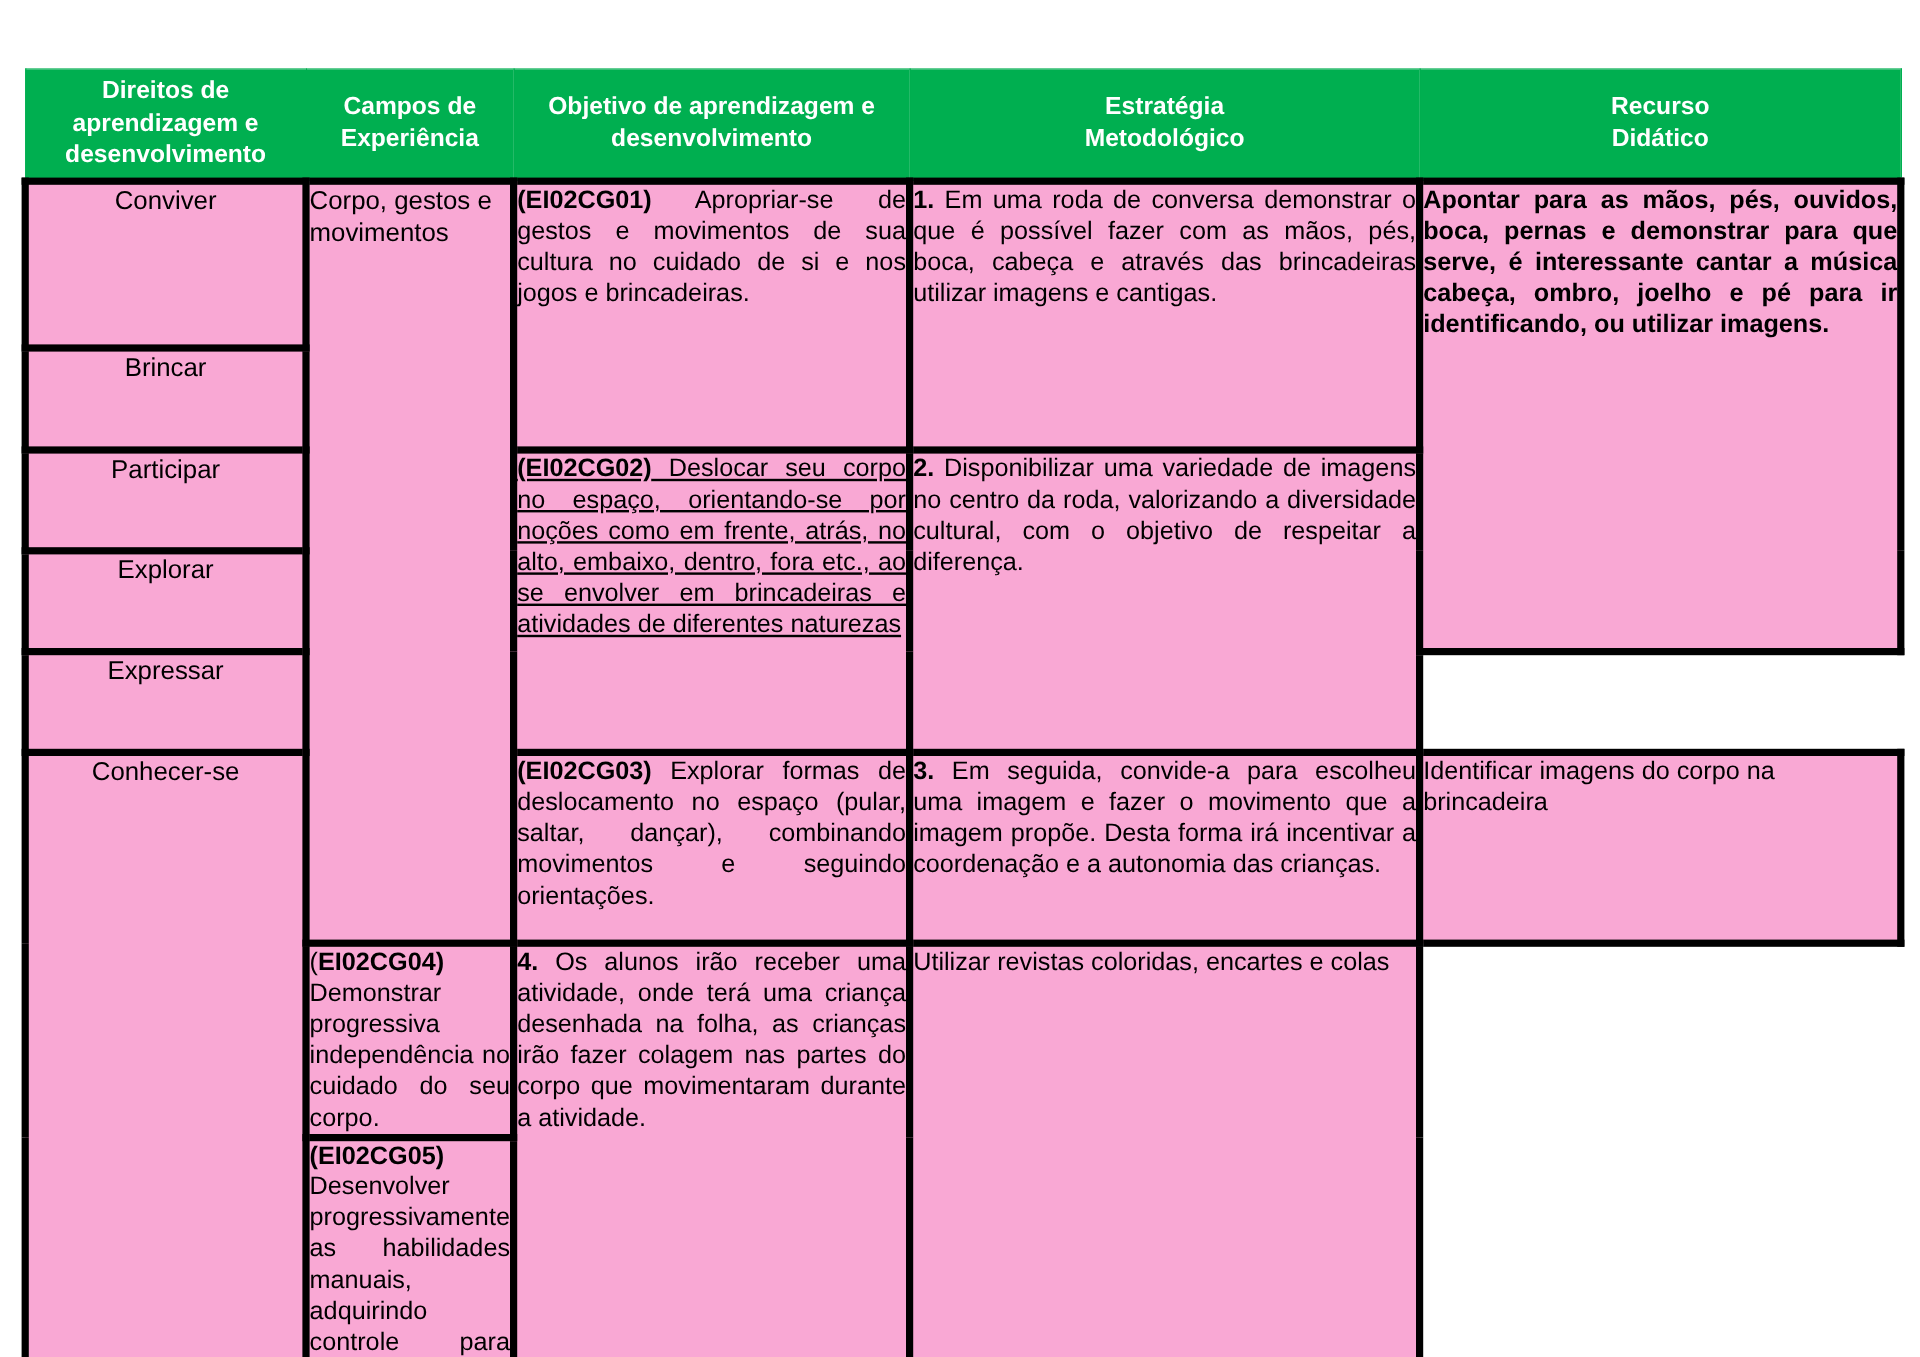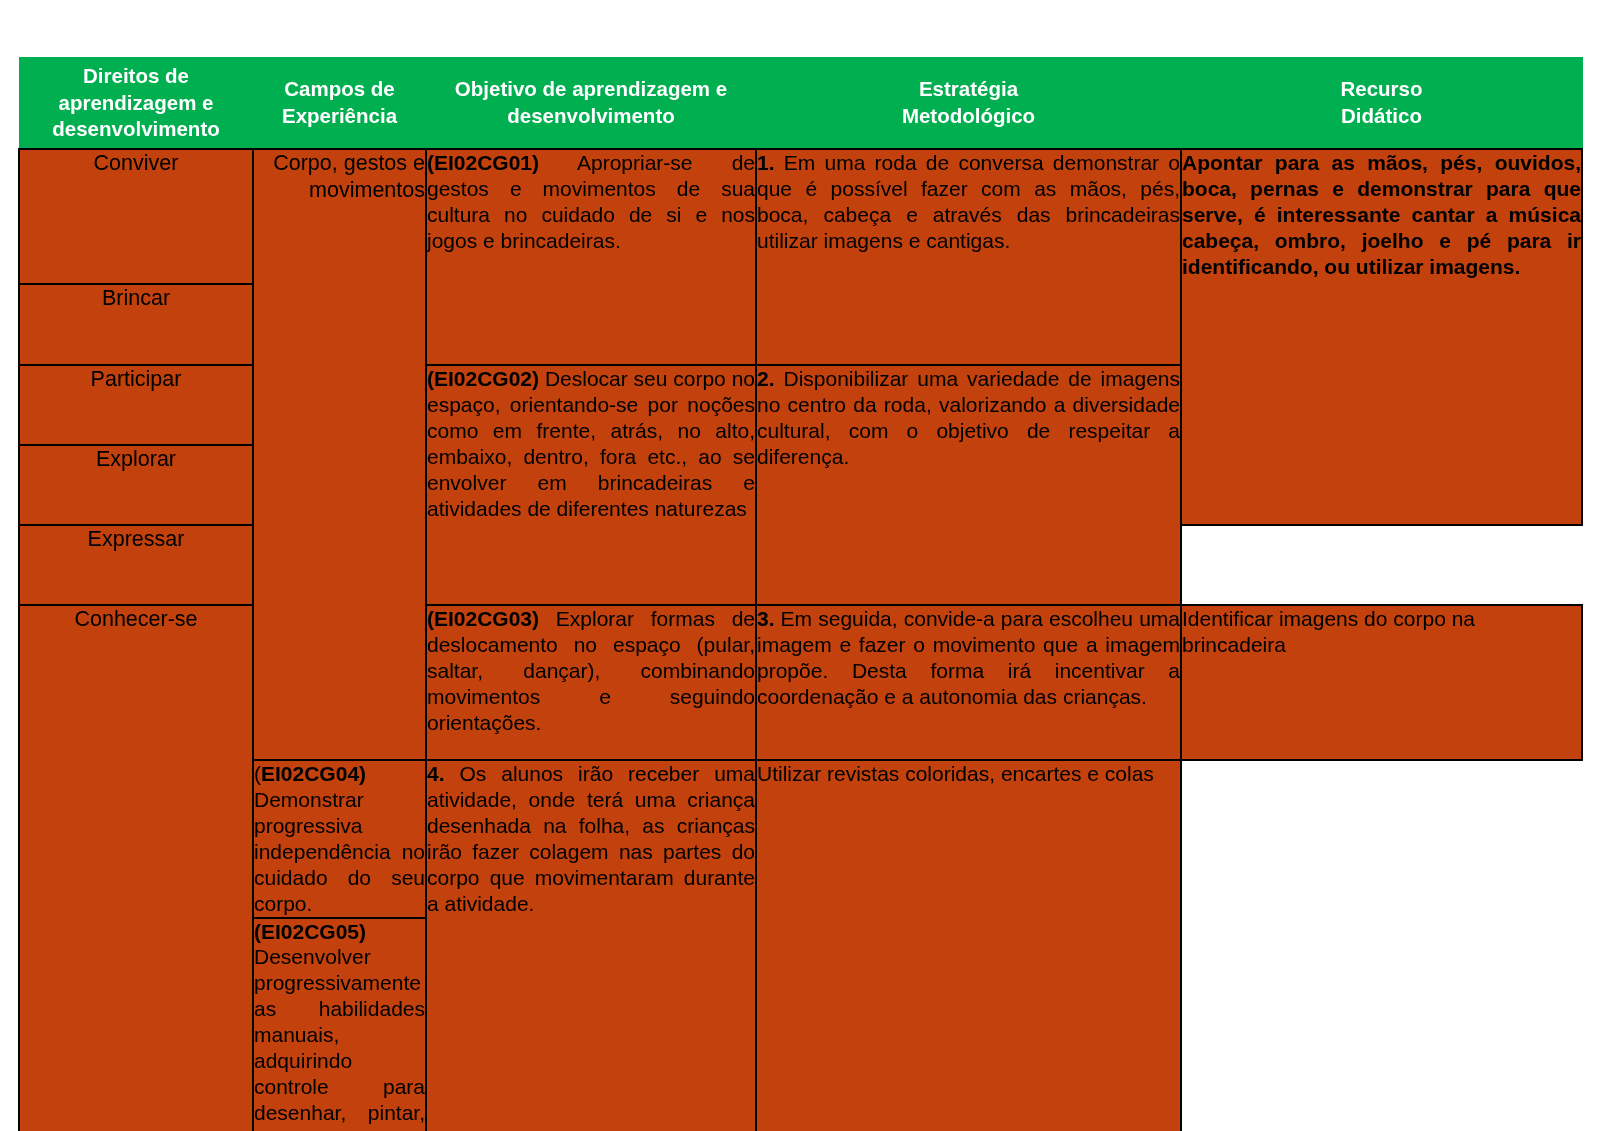--- a/index.html
+++ b/index.html
@@ -28,24 +28,24 @@
     position: absolute;
     left: 18px;
     top: 57px;
     width: 1563px;
     border-collapse: collapse;
     table-layout: fixed;
   }
 
   .plan-table td,
   .plan-table th {
-    border: 2px solid #000000;
+    border: 6px solid #000000;
     vertical-align: top;
     padding: 0;
-    background: #c2410c;
+    background: #f9a8d4;
   }
 
   
   .plan-table thead th {
     background: #00AF50;
     border: 1px solid #00AF50;
     color: #ffffff;
     font-weight: bold;
     font-size: 20.5px;
     line-height: 1.30;
@@ -83,39 +83,39 @@
   .cell-direito {
     text-align: center;
     font-size: 21.5px;
     line-height: 1.25;
     vertical-align: middle;
     padding: 4px 6px;
   }
 
   
   .cell-campo {
-    text-align: right;
+    text-align: left;
     font-size: 21.5px;
     line-height: 1.25;
     vertical-align: middle;
     padding: 4px 10px;
     margin-left: 12px;
   }
 
   
   .h-conviver   { height: 133px; }
   .h-brincar    { height: 79px; }
   .h-participar { height: 78px; }
   .h-explorar   { height: 78px; margin-left: 40px; }
   .h-expressar  { height: 78px; }
   .h-conhecer   { height: 415px; }
 
   
   .h-obj1 { height: 125px; }
-  .h-obj2 { height: 184px; }
+  .h-obj2 { height: 184px; text-decoration: underline; }
   .h-obj3 { height: 153px; }
   .h-obj4 { height: 107px; }
   .h-obj5 { height: 286px; }
 
   .h-est1 { height: 125px; margin-top: 32px; }
   .h-est2 { height: 184px; }
   .h-est3 { height: 153px; margin-left: 16px; }
   .h-est4 { height: 393px; }
 
   .h-rec1 { height: 309px; font-weight: bold; }

